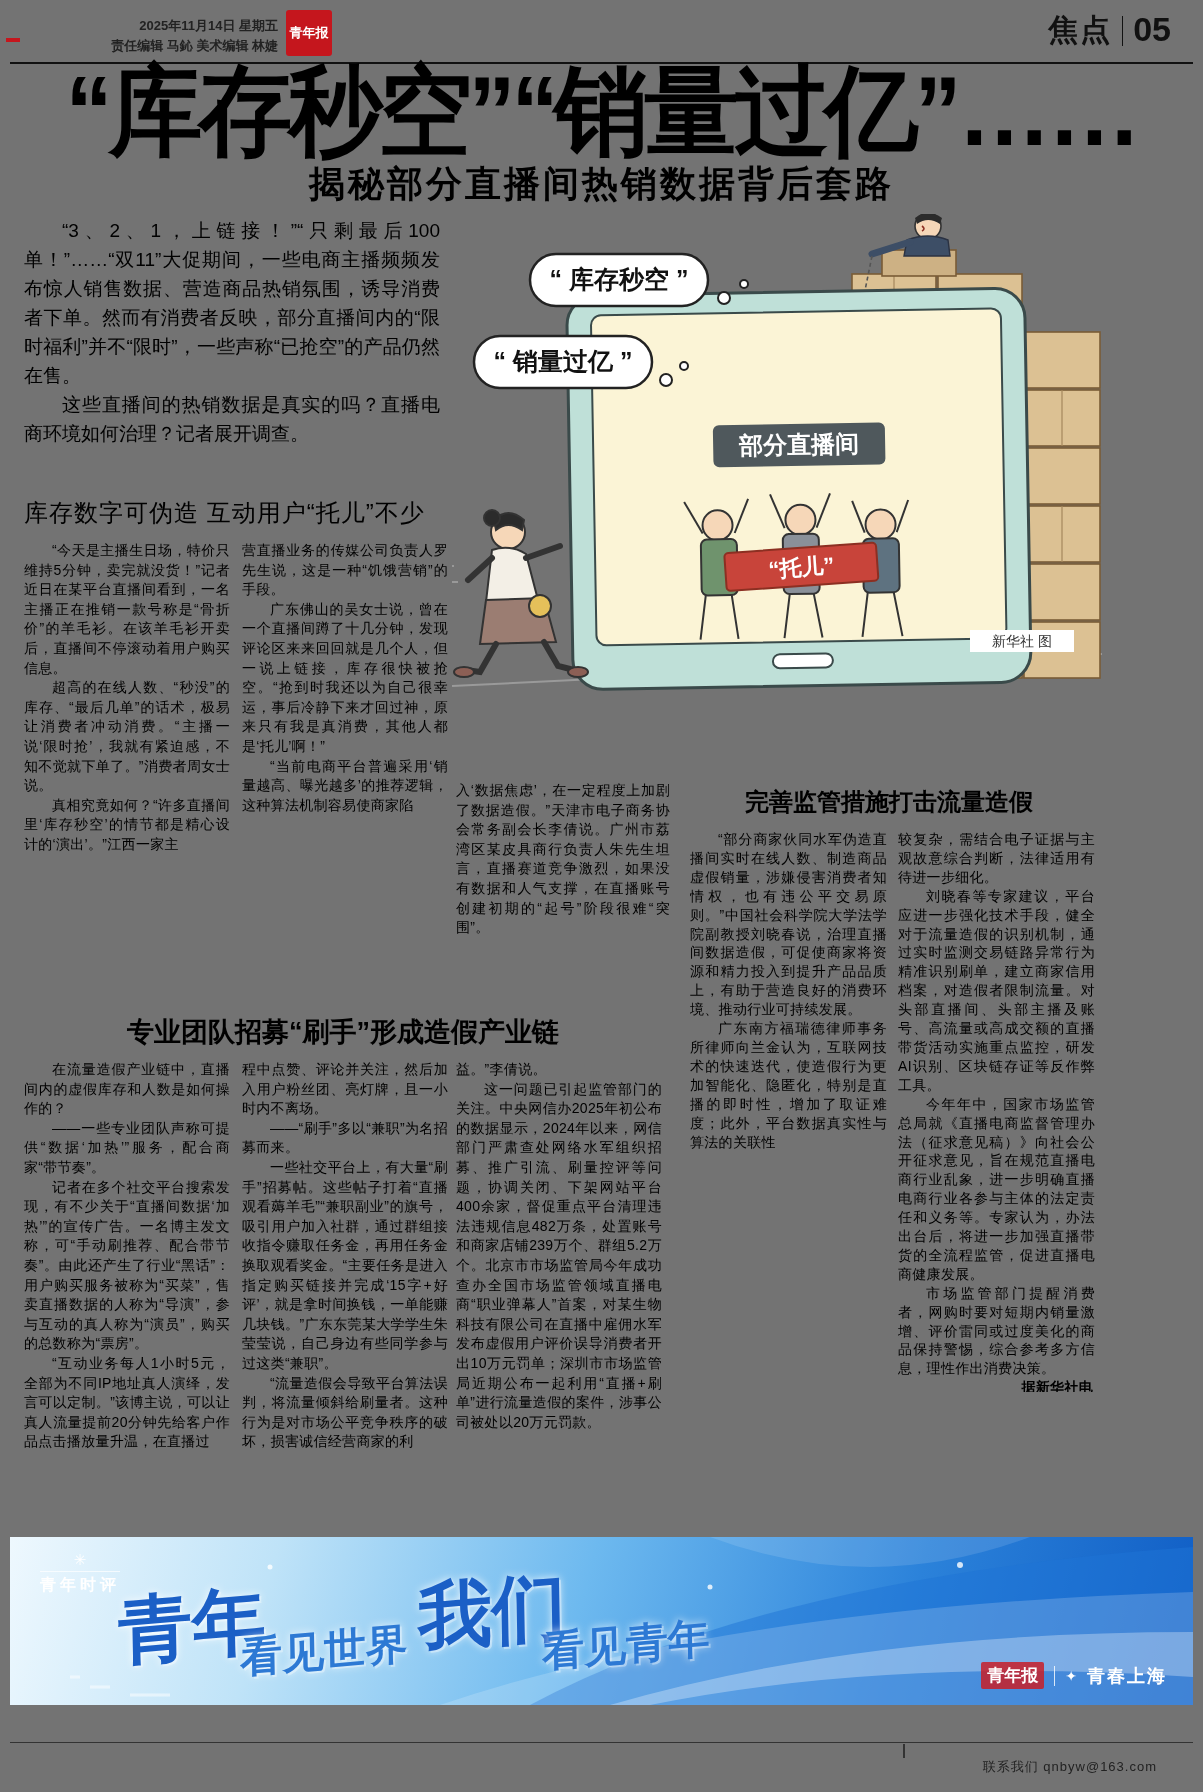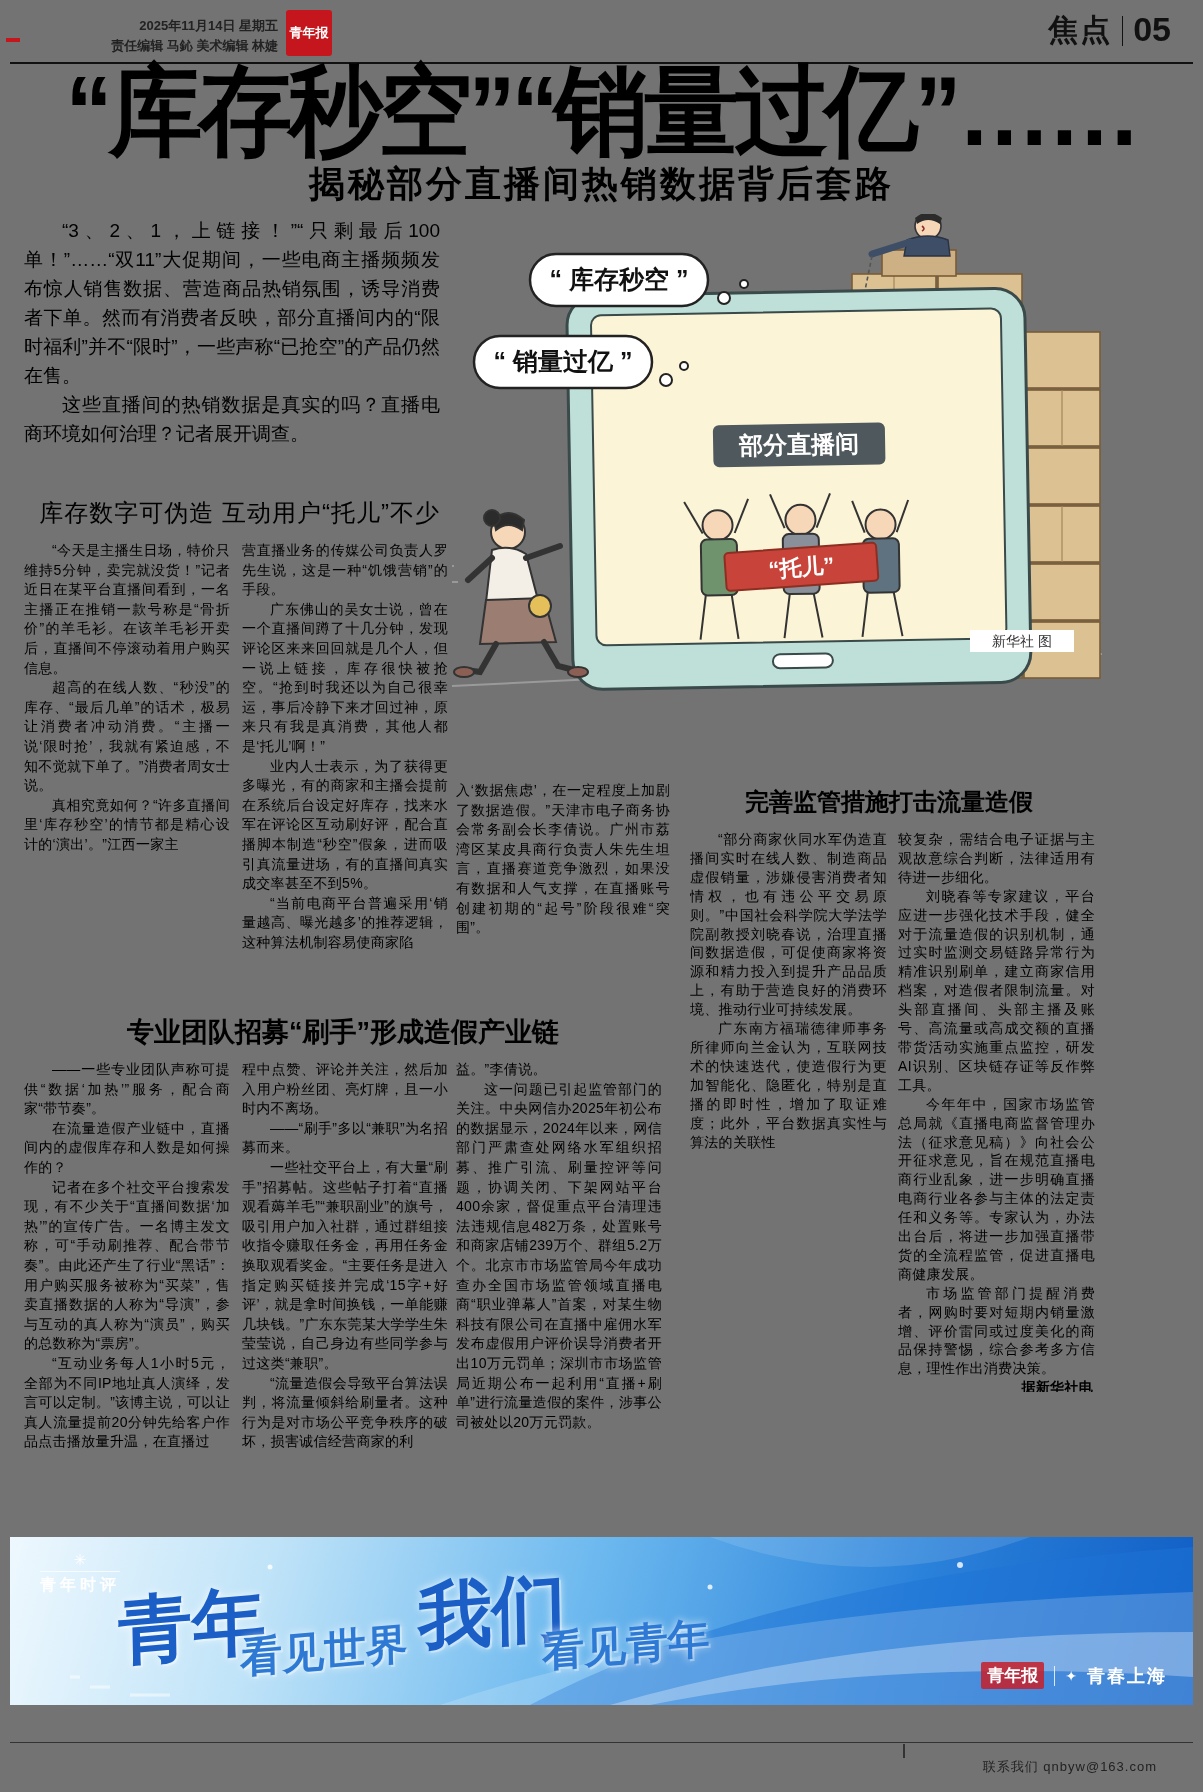--- a/index.html
+++ b/index.html
@@ -23,21 +23,21 @@
   .headline{position:absolute;left:0;top:64px;width:100%;text-align:center;
             font-size:94px;font-weight:900;letter-spacing:-4px;line-height:1.0;
             transform:scaleY(1.05);color:#000;white-space:nowrap;}
   .subheadline{position:absolute;left:0;top:160px;width:100%;text-align:center;
                font-size:36px;font-weight:600;letter-spacing:3px;color:#000;}
 
   
   .intro{position:absolute;left:24px;top:216px;width:416px;font-size:19px;line-height:29px;
          text-align:justify;color:#000;}
   .intro p{margin:0;text-indent:2em;}
-  .sec-title-1{position:absolute;left:24px;top:497px;width:416px;text-align:right;
+  .sec-title-1{position:absolute;left:24px;top:497px;width:416px;text-align:left;
                font-size:24px;font-weight:400;letter-spacing:1px;color:#000;}
   .sec-title-2{position:absolute;left:24px;top:1014px;width:638px;text-align:center;
                font-size:27px;font-weight:700;color:#000;}
   .sec-title-3{position:absolute;left:688px;top:786px;width:402px;text-align:center;
                font-size:24px;font-weight:700;color:#000;}
 
   .col{position:absolute;font-size:14px;line-height:19.6px;letter-spacing:0.3px;
        text-align:justify;overflow:hidden;color:#000;}
   .col p{margin:0;text-indent:2em;}
   .col p.noindent{text-indent:0;}
@@ -109,21 +109,20 @@
 
   <div class="sec-title-1">库存数字可伪造 互动用户“托儿”不少</div>
   <div class="col s1c1">
     <p>“今天是主播生日场，特价只维持5分钟，卖完就没货！”记者近日在某平台直播间看到，一名主播正在推销一款号称是“骨折价”的羊毛衫。在该羊毛衫开卖后，直播间不停滚动着用户购买信息。</p>
     <p>超高的在线人数、“秒没”的库存、“最后几单”的话术，极易让消费者冲动消费。“主播一说‘限时抢’，我就有紧迫感，不知不觉就下单了。”消费者周女士说。</p>
     <p>真相究竟如何？“许多直播间里‘库存秒空’的情节都是精心设计的‘演出’。”江西一家主</p>
   </div>
   <div class="col s1c2">
     <p class="noindent">营直播业务的传媒公司负责人罗先生说，这是一种“饥饿营销”的手段。</p>
     <p>广东佛山的吴女士说，曾在一个直播间蹲了十几分钟，发现评论区来来回回就是几个人，但一说上链接，库存很快被抢空。“抢到时我还以为自己很幸运，事后冷静下来才回过神，原来只有我是真消费，其他人都是‘托儿’啊！”</p>
-    <p>业内人士表示，为了获得更多曝光，有的商家和主播会提前在系统后台设定好库存，找来水军在评论区互动刷好评，配合直播脚本制造“秒空”假象，进而吸引真流量进场，有的直播间真实成交率甚至不到5%。</p>
     <p>“当前电商平台普遍采用‘销量越高、曝光越多’的推荐逻辑，这种算法机制容易使商家陷</p>
   </div>
   <div class="col s1c3">
     <p class="noindent">入‘数据焦虑’，在一定程度上加剧了数据造假。”天津市电子商务协会常务副会长李倩说。广州市荔湾区某皮具商行负责人朱先生坦言，直播赛道竞争激烈，如果没有数据和人气支撑，在直播账号创建初期的“起号”阶段很难“突围”。</p>
   </div>
 
   <div class="cartoon">
     <svg width="650" height="560" viewBox="0 0 650 560" xmlns="http://www.w3.org/2000/svg">
 
       <path d="M0 472 L650 440" stroke="#9a9a9a" stroke-width="2" fill="none"></path>
@@ -251,22 +250,22 @@
   <div class="col s3col s3c2">
     <p class="noindent">较复杂，需结合电子证据与主观故意综合判断，法律适用有待进一步细化。</p>
     <p>刘晓春等专家建议，平台应进一步强化技术手段，健全对于流量造假的识别机制，通过实时监测交易链路异常行为精准识别刷单，建立商家信用档案，对造假者限制流量。对头部直播间、头部主播及账号、高流量或高成交额的直播带货活动实施重点监控，研发AI识别、区块链存证等反作弊工具。</p>
     <p>今年年中，国家市场监管总局就《直播电商监督管理办法（征求意见稿）》向社会公开征求意见，旨在规范直播电商行业乱象，进一步明确直播电商行业各参与主体的法定责任和义务等。专家认为，办法出台后，将进一步加强直播带货的全流程监管，促进直播电商健康发展。</p>
     <p>市场监管部门提醒消费者，网购时要对短期内销量激增、评价雷同或过度美化的商品保持警惕，综合参考多方信息，理性作出消费决策。</p>
     <p class="byline">据新华社电</p>
   </div>
 
   <div class="sec-title-2">专业团队招募“刷手”形成造假产业链</div>
   <div class="col s2c1">
+    <p>在流量造假产业链中，直播间内的虚假库存和人数是如何操作的？</p>
     <p>——一些专业团队声称可提供“数据‘加热’”服务，配合商家“带节奏”。</p>
-    <p>在流量造假产业链中，直播间内的虚假库存和人数是如何操作的？</p>
     <p>记者在多个社交平台搜索发现，有不少关于“直播间数据‘加热’”的宣传广告。一名博主发文称，可“手动刷推荐、配合带节奏”。由此还产生了行业“黑话”：用户购买服务被称为“买菜”，售卖直播数据的人称为“导演”，参与互动的真人称为“演员”，购买的总数称为“票房”。</p>
     <p>“互动业务每人1小时5元，全部为不同IP地址真人演绎，发言可以定制。”该博主说，可以让真人流量提前20分钟先给客户作品点击播放量升温，在直播过</p>
   </div>
   <div class="col s2c2">
     <p class="noindent">程中点赞、评论并关注，然后加入用户粉丝团、亮灯牌，且一小时内不离场。</p>
     <p>——“刷手”多以“兼职”为名招募而来。</p>
     <p>一些社交平台上，有大量“刷手”招募帖。这些帖子打着“直播观看薅羊毛”“兼职副业”的旗号，吸引用户加入社群，通过群组接收指令赚取任务金，再用任务金换取观看奖金。“主要任务是进入指定购买链接并完成‘15字+好评’，就是拿时间换钱，一单能赚几块钱。”广东东莞某大学学生朱莹莹说，自己身边有些同学参与过这类“兼职”。</p>
     <p>“流量造假会导致平台算法误判，将流量倾斜给刷量者。这种行为是对市场公平竞争秩序的破坏，损害诚信经营商家的利</p>
   </div>
   <div class="col s2c3">

